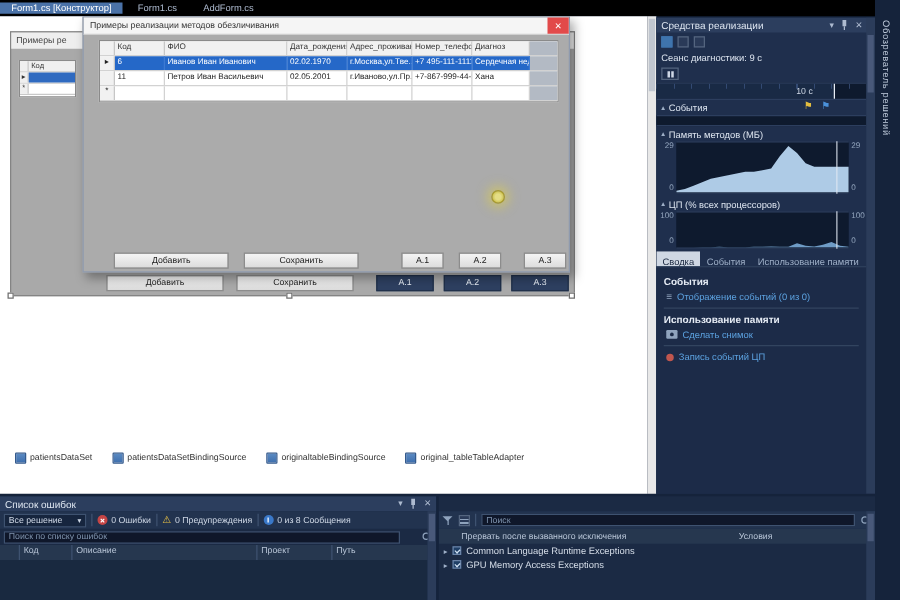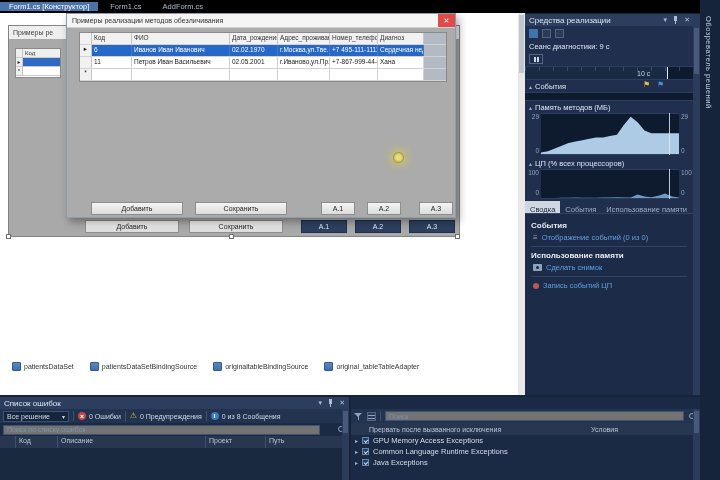--- a/index.html
+++ b/index.html
@@ -105,21 +105,21 @@
   .vsep{width:1px;height:10px;background:#3e5270}
   .cnt{display:flex;align-items:center;gap:3px;font-size:7px;color:#cfd8e6;white-space:nowrap}
   .err-icon{position:relative;width:8px;height:8px;border-radius:50%;background:#c64545;display:inline-block}
   .err-icon::before,.err-icon::after{content:"";position:absolute;left:2px;top:3.5px;width:4px;height:1px;background:#fff}
   .err-icon::before{transform:rotate(45deg)}
   .err-icon::after{transform:rotate(-45deg)}
   .warn-ico{color:#e2bc44;font-size:8px;line-height:8px}
   .info-icon{position:relative;width:8px;height:8px;border-radius:50%;background:#3a78c8;display:inline-block}
   .info-icon::after{content:"";position:absolute;left:3.5px;top:2px;width:1px;height:4px;background:#fff}
   .search-row{position:absolute;left:0;top:26px;width:100%;height:13px;display:flex;align-items:center;padding:0 3px;gap:17px}
-  .search-input{flex:1;height:10px;background:#737373;border:1px solid #3e5270;color:#cfd8e6;font-size:7px;padding:0 3px}
+  .search-input{flex:1;height:10px;background:#0f172a;border:1px solid #3e5270;color:#cfd8e6;font-size:7px;padding:0 3px}
   .search-icon{position:relative;width:9px;height:9px;display:inline-block}
   .search-icon::before{content:"";position:absolute;left:1px;top:1px;width:4px;height:4px;border:1px solid #8fa3bd;border-radius:50%}
   .search-icon::after{content:"";position:absolute;left:6px;top:6px;width:3px;height:1px;background:#8fa3bd;transform:rotate(45deg)}
   .cols{position:absolute;left:0;top:39px;width:342px;height:12px;background:#26374f;display:flex;font-size:7px;color:#b9c6d8}
   .col{border-right:1px solid #3e5270;padding:1px 0 0 3px;overflow:hidden;white-space:nowrap}
   .bbody{position:absolute;left:0;top:51px;width:342px;bottom:0;background:#192940}
   .bscroll{position:absolute;right:0;top:12px;width:7px;bottom:0;background:#2b3c5a}
   .bscroll .thumb{position:absolute;left:1px;top:2px;width:5px;height:22px;background:#49597a}
   .funnel-icon{position:relative;width:9px;height:9px;display:inline-block}
   .funnel-icon::before{content:"";position:absolute;top:1px;left:0;border-left:4px solid transparent;border-right:4px solid transparent;border-top:4px solid #8fa3bd}
@@ -441,31 +441,26 @@
       <span class="search-icon"></span>
     </div>
     <div class="ex-cols">
       <div style="padding-left:18px;width:240px;overflow:hidden;white-space:nowrap">Прервать после вызванного исключения</div>
       <div>Условия</div>
     </div>
     <div class="ex-rows">
       <div class="ex-row">
         <span class="ex-exp">▸</span>
         <span class="cb"></span>
-        <span>GPU Memory Access Exceptions</span>
+        <span>Common Language Runtime Exceptions</span>
       </div>
       <div class="ex-row">
         <span class="ex-exp">▸</span>
         <span class="cb"></span>
-        <span>Common Language Runtime Exceptions</span>
-      </div>
-      <div class="ex-row">
-        <span class="ex-exp">▸</span>
-        <span class="cb"></span>
-        <span>Java Exceptions</span>
+        <span>GPU Memory Access Exceptions</span>
       </div>
     </div>
     <div class="bscroll">
         <div class="thumb"></div>
       </div>
   </div>
 
 </div>
 
 </body></html>

